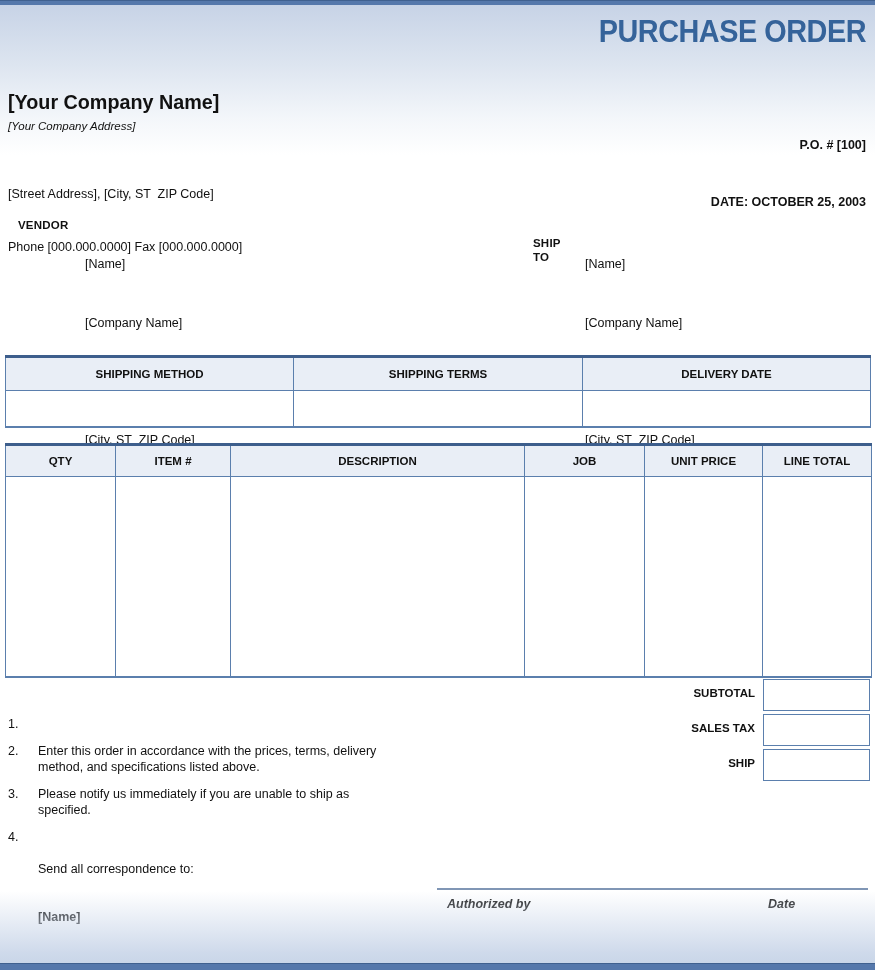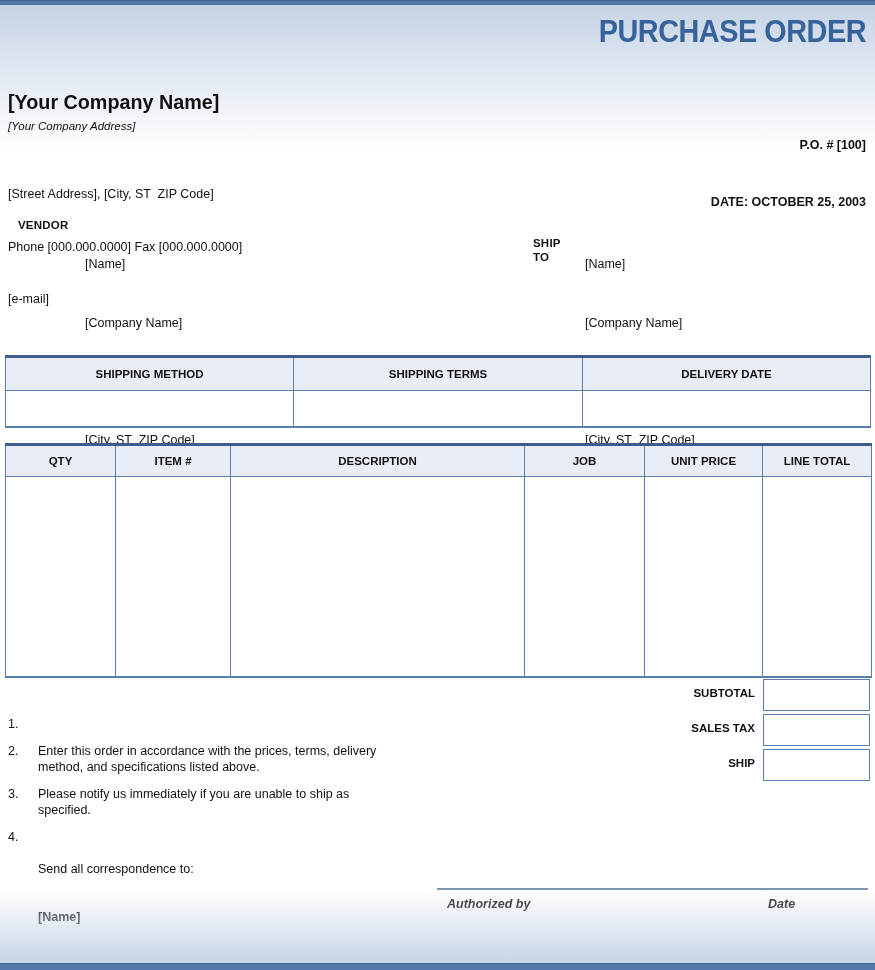--- a/index.html
+++ b/index.html
@@ -117,21 +117,20 @@
 <div class="company-slogan">[Your Company Address]</div>
 
 <div class="po-meta">
   <div>P.O. # [100]</div>
   <div>DATE: OCTOBER 25, 2003</div>
 </div>
 
 <div class="company-address">
   <div>[Street Address], [City, ST  ZIP Code]</div>
   <div>Phone [000.000.0000] Fax [000.000.0000]</div>
-  <div>[e-mail]</div>
 </div>
 
 <div class="party-label" style="top:218px; left:18px;">VENDOR</div>
 <div class="party-lines" style="top:216px; left:85px;">
   <div>[Name]</div>
   <div>[Company Name]</div>
   <div>[Street Address]</div>
   <div>[City, ST  ZIP Code]</div>
   <div>[Phone]</div>
   <div>Customer ID [ABC12345]</div>

